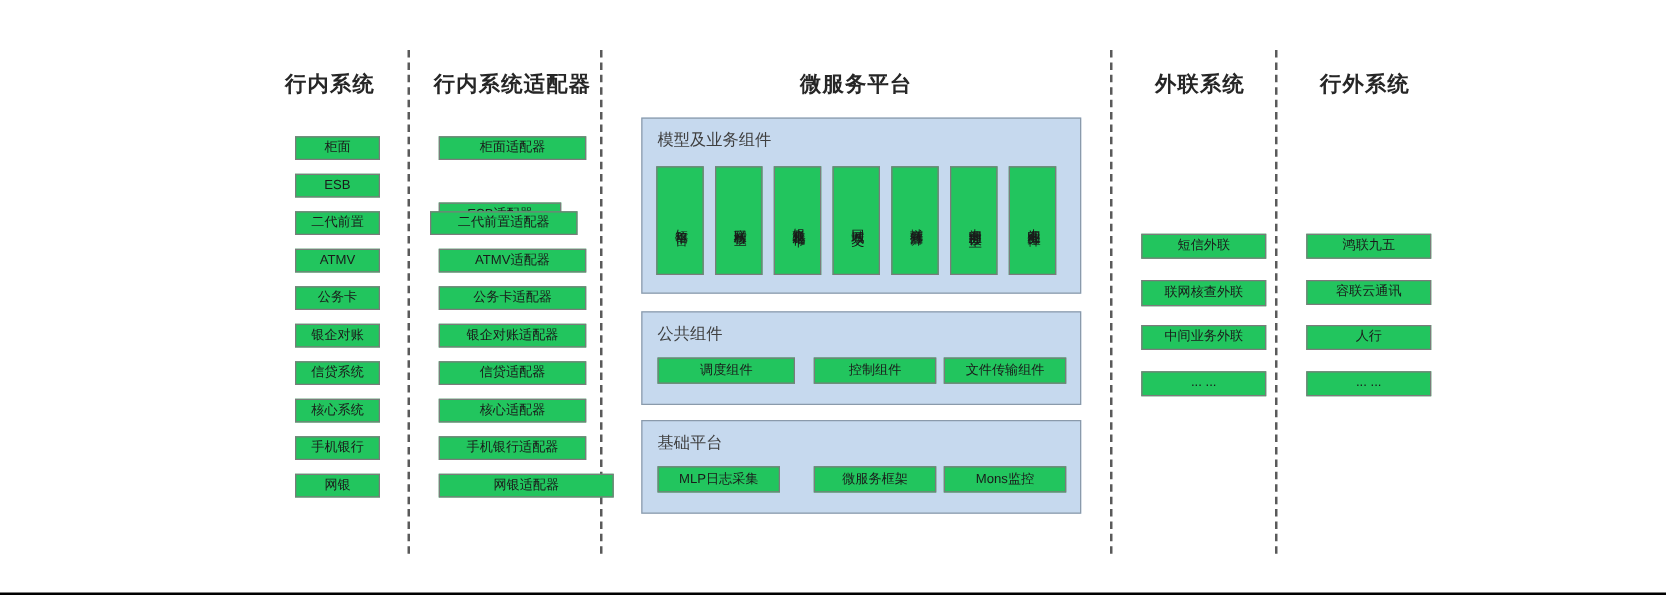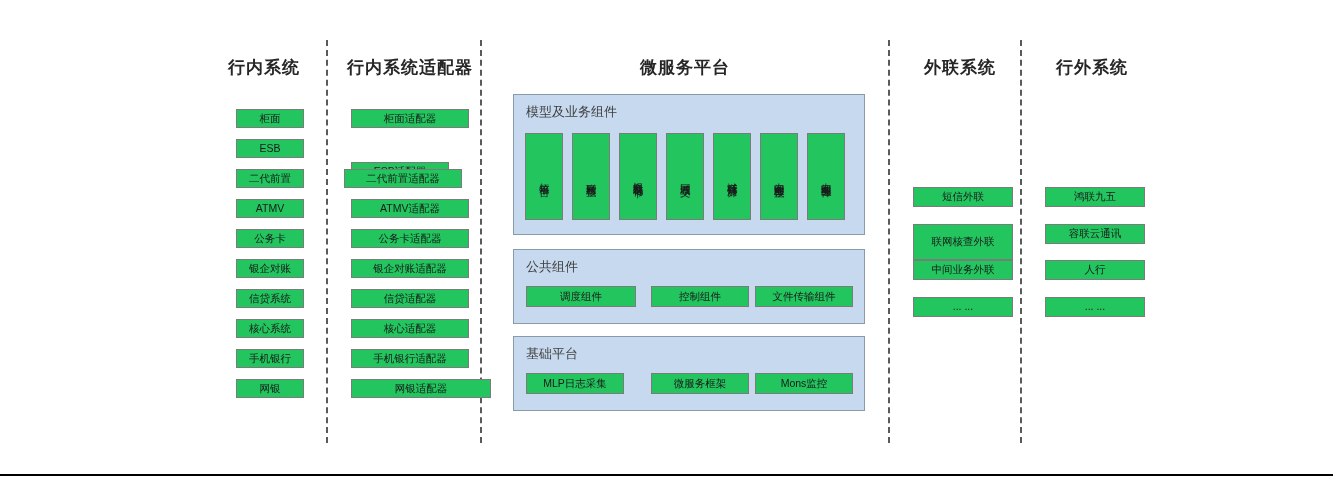--- a/index.html
+++ b/index.html
@@ -117,21 +117,21 @@
   <div class="node" style="left:755px; top:286px; width:98px; height:21px;">文件传输组件</div>
 
   <div class="panel" style="left:513px; top:336px; width:352px; height:75px;">
     <div class="panel-label">基础平台</div>
   </div>
   <div class="node" style="left:526px; top:373px; width:98px; height:21px;">MLP日志采集</div>
   <div class="node" style="left:651px; top:373px; width:98px; height:21px;">微服务框架</div>
   <div class="node" style="left:755px; top:373px; width:98px; height:21px;">Mons监控</div>
 
   <div class="node" style="left:913px; top:187px; width:100px; height:20px;">短信外联</div>
-  <div class="node" style="left:913px; top:224px; width:100px; height:36px;">联网核查外联</div>
+  <div class="node" style="left:913px; top:224px; width:100px; height:21px;">联网核查外联</div>
   <div class="node" style="left:913px; top:260px; width:100px; height:20px;">中间业务外联</div>
   <div class="node" style="left:913px; top:297px; width:100px; height:20px;">... ...</div>
 
   <div class="node" style="left:1045px; top:187px; width:100px; height:20px;">鸿联九五</div>
   <div class="node" style="left:1045px; top:224px; width:100px; height:20px;">容联云通讯</div>
   <div class="node" style="left:1045px; top:260px; width:100px; height:20px;">人行</div>
   <div class="node" style="left:1045px; top:297px; width:100px; height:20px;">... ...</div>
 
   <div class="hrule" style="top:474px;"></div>
 

